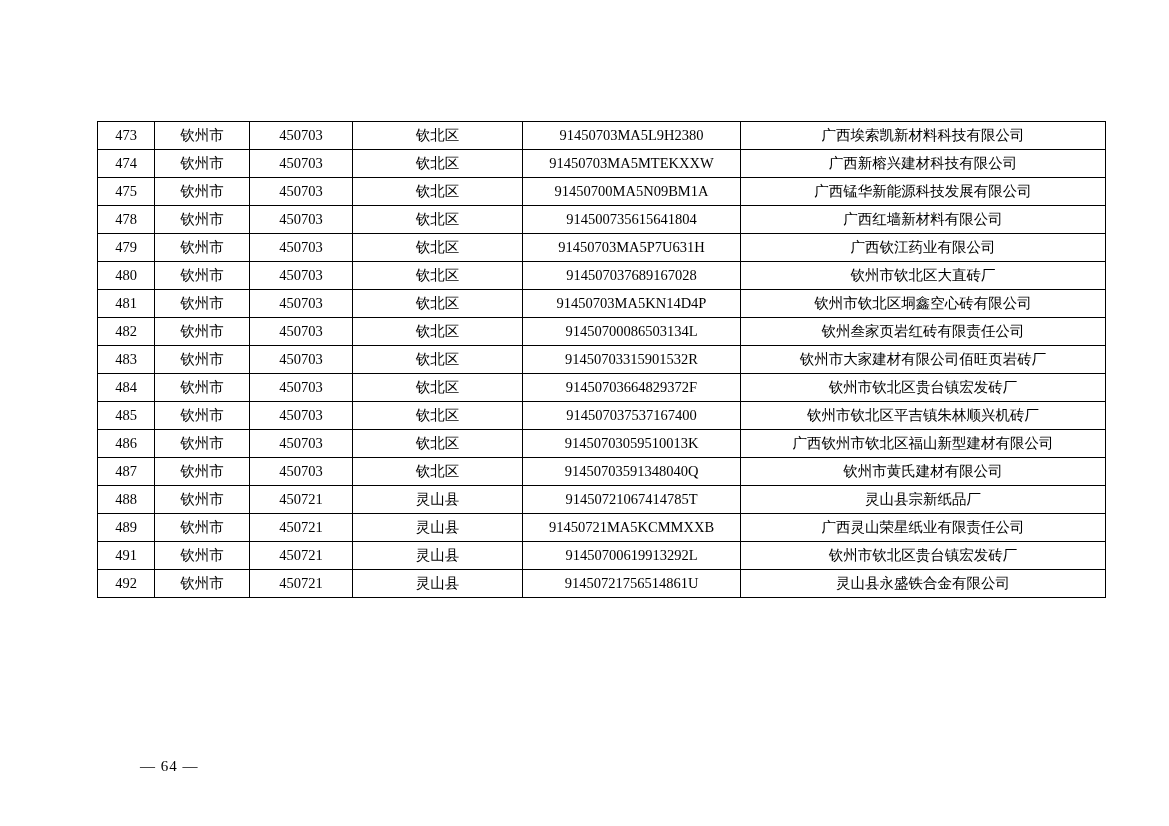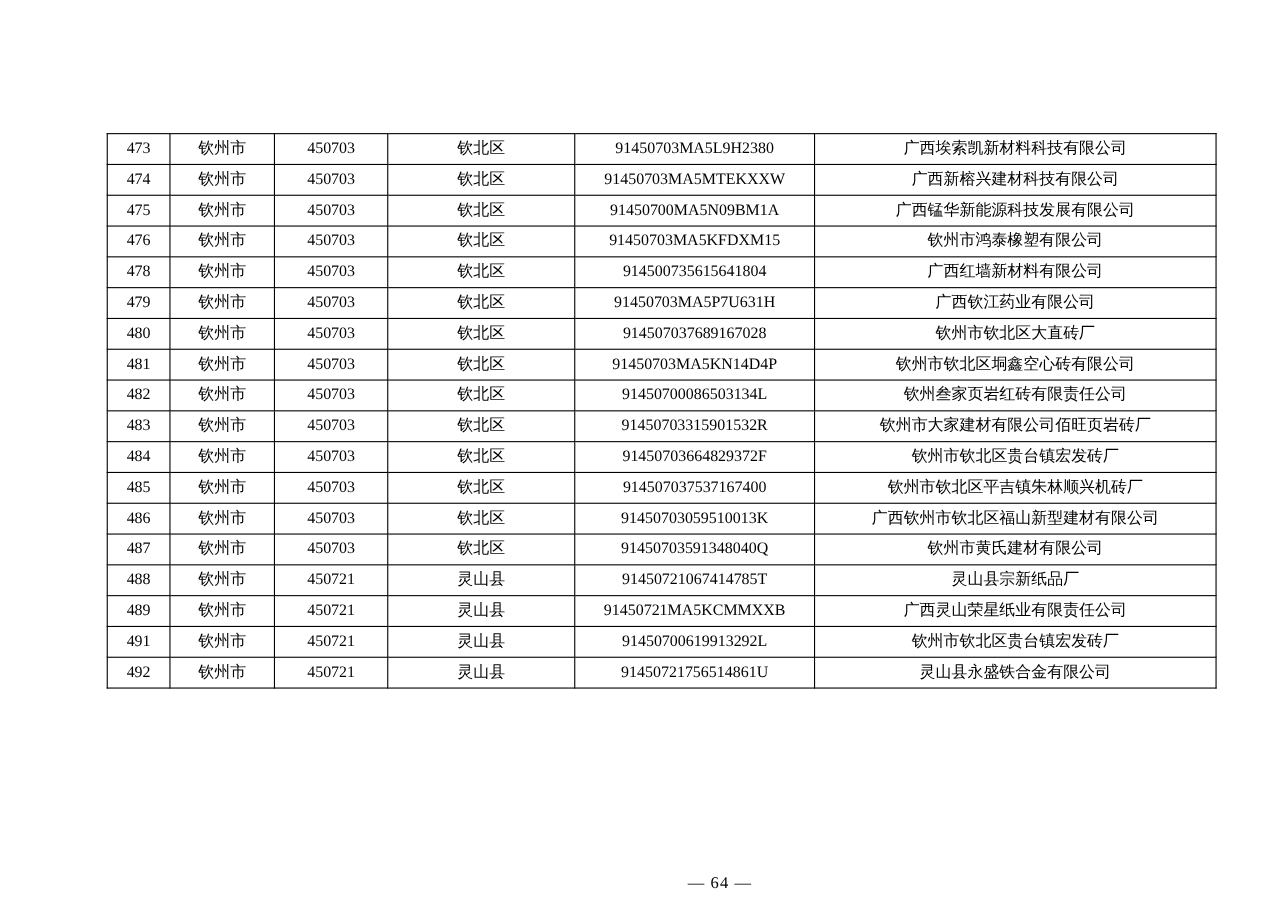--- a/index.html
+++ b/index.html
@@ -44,23 +44,23 @@
   }
   td.c-seq    { width: 52px; }
   td.c-city   { width: 90px; }
   td.c-code   { width: 98px; }
   td.c-dist   { width: 165px; font-family: Liberation Serif, serif; }
   td.c-credit { width: 213px; font-size: 14.5px; }
   td.c-name   { width: 360px; margin-left: 36px; }
   .footer {
     position: absolute;
     left: 0;
-    top: 795px;
+    top: 758px;
     width: 1169px;
-    text-align: center;
+    text-align: left;
     padding-left: 140px;
     box-sizing: border-box;
     font-size: 15px;
     letter-spacing: 1px;
   }
 </style>
 </head>
 <body>
 
 <div class="page">
@@ -86,28 +86,20 @@
         </tr>
         <tr>
           <td class="c-seq">475</td>
           <td class="c-city">钦州市</td>
           <td class="c-code">450703</td>
           <td class="c-dist">钦北区</td>
           <td class="c-credit">91450700MA5N09BM1A</td>
           <td class="c-name">广西锰华新能源科技发展有限公司</td>
         </tr>
         <tr>
-          <td class="c-seq">476</td>
-          <td class="c-city">钦州市</td>
-          <td class="c-code">450703</td>
-          <td class="c-dist">钦北区</td>
-          <td class="c-credit">91450703MA5KFDXM15</td>
-          <td class="c-name">钦州市鸿泰橡塑有限公司</td>
-        </tr>
-        <tr>
           <td class="c-seq">478</td>
           <td class="c-city">钦州市</td>
           <td class="c-code">450703</td>
           <td class="c-dist">钦北区</td>
           <td class="c-credit">914500735615641804</td>
           <td class="c-name">广西红墙新材料有限公司</td>
         </tr>
         <tr>
           <td class="c-seq">479</td>
           <td class="c-city">钦州市</td>

